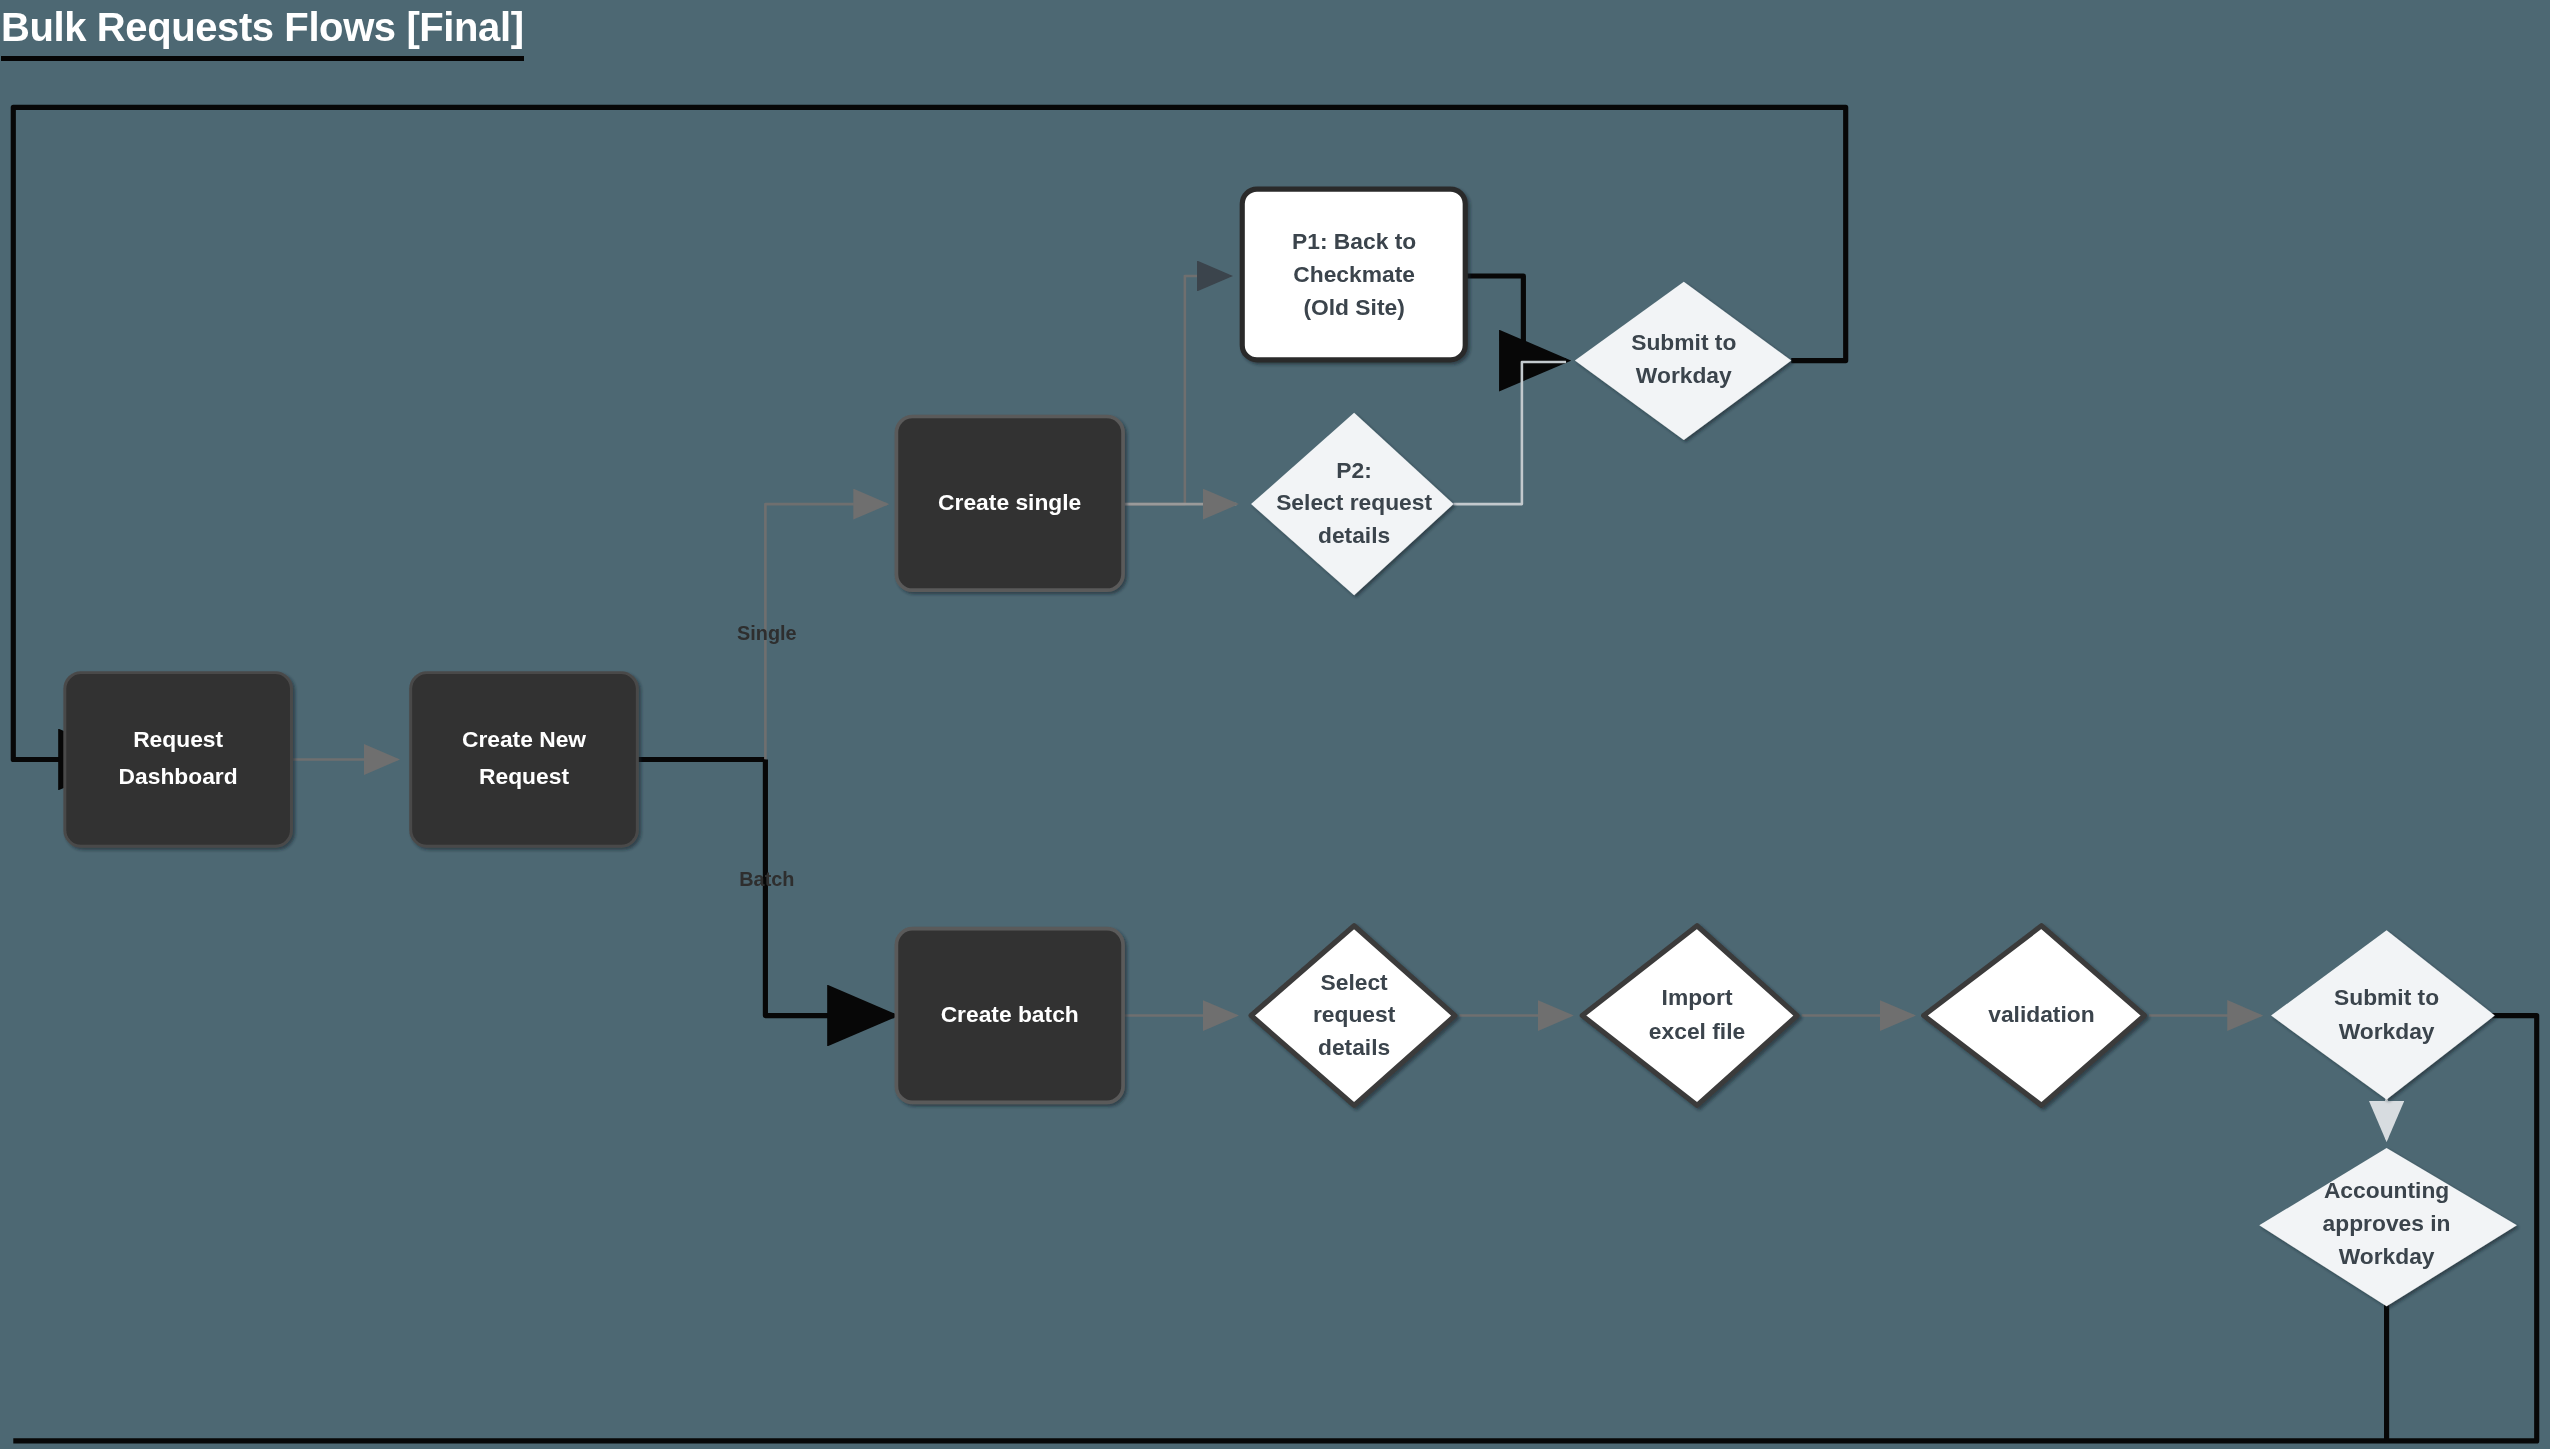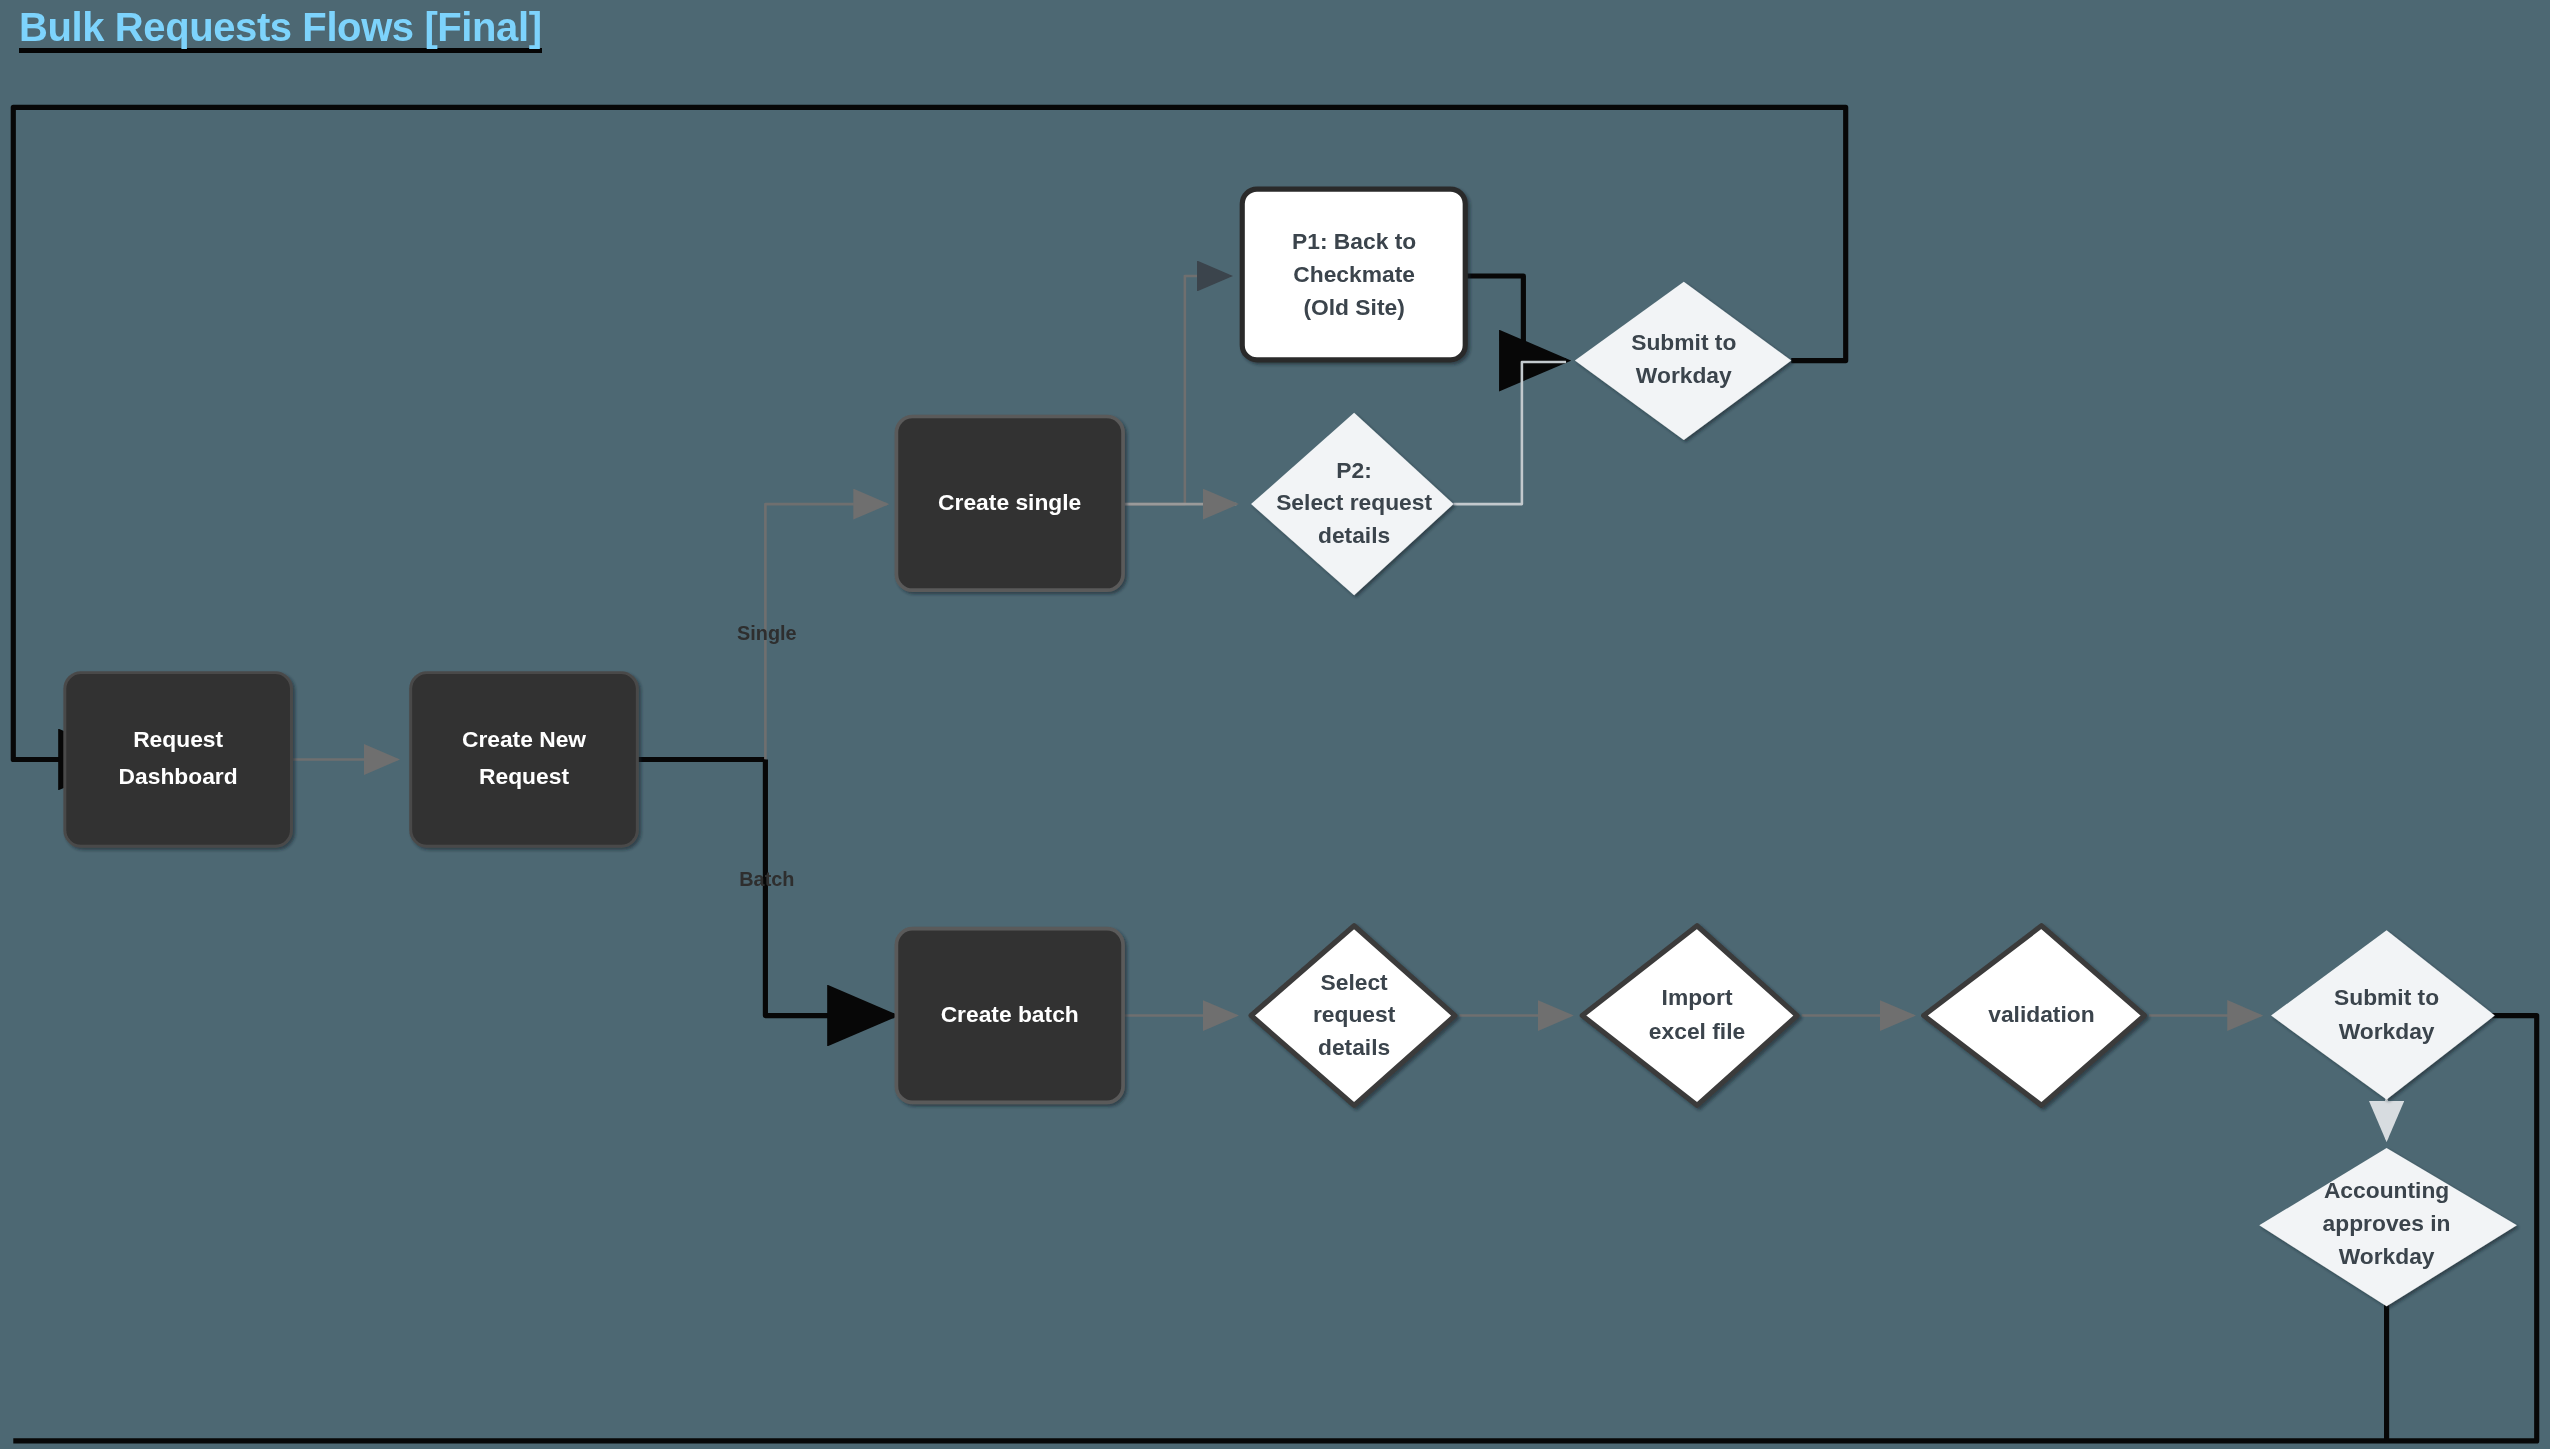--- a/index.html
+++ b/index.html
@@ -1,24 +1,24 @@
 <!DOCTYPE html>
 <html style="font-size:11.8px"><head>
 <meta charset="utf-8">
 <style>
   html,body{margin:0;padding:0;background:#4d6873;}
   body{font-family:"DejaVu Sans", sans-serif;}
   #stage{position:relative;width:2550px;height:1449px;background:#4d6873;overflow:hidden;}
   #title{
-    position:absolute;left:19px;top:7.4px;
+    position:absolute;left:1px;top:7.4px;
     font-family:"Liberation Sans", sans-serif;
-    font-weight:bold;font-size:40px;color:#7dd3fc;
+    font-weight:bold;font-size:40px;color:#ffffff;
     letter-spacing:-0.4px;
     border-bottom:5.2px solid #050505;
-    padding-bottom:1px;line-height:1.0;
+    padding-bottom:9px;line-height:1.0;
     white-space:nowrap;
   }
   svg#flow{position:absolute;left:0;top:0;width:2550px;height:1449px;}
   .nlabel{
     font-family:"Liberation Sans", sans-serif;
     font-weight:bold;
     text-anchor:middle;
     dominant-baseline:middle;
   }
   .dark-label{fill:#ffffff;font-size:31px;}

